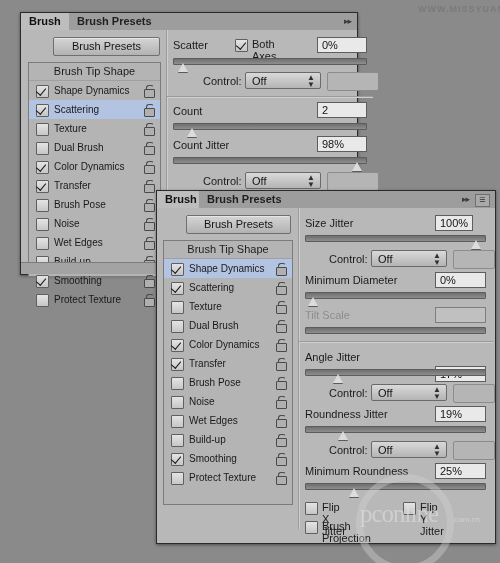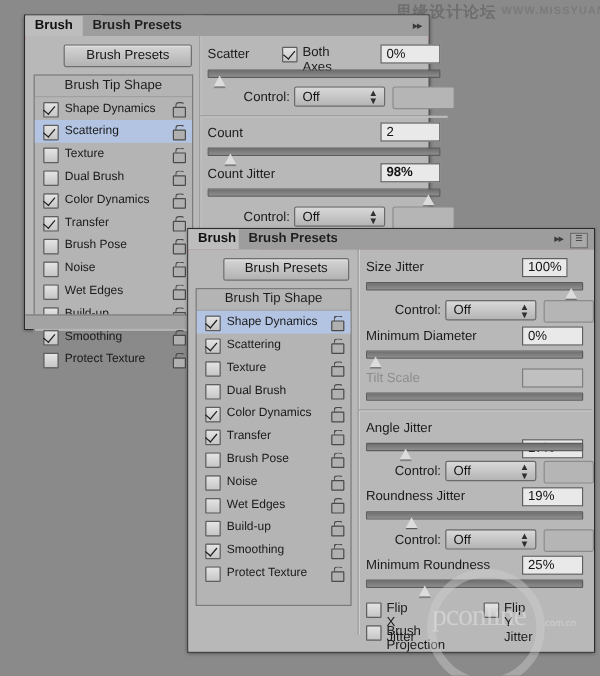--- a/index.html
+++ b/index.html
@@ -87,21 +87,20 @@
   .cbrow .cb2{position:absolute;left:0;top:1px;width:11px;height:11px;
       background:linear-gradient(#e4e4e4,#c6c6c6);border:1px solid #5f5f5f;border-radius:1px;}
   .cbrow .t{position:absolute;left:17px;top:0;}
   .bottom-strip{position:absolute;left:0;bottom:0;height:11px;background:#a3a3a3;border-top:1px solid #7c7c7c;}
 </style>
 <style>.cb2.on:after{content:"";position:absolute;left:2px;top:0px;width:5px;height:8px;border:solid #1c1c1c;border-width:0 1.6px 1.6px 0;transform:rotate(40deg);}</style></head>
 <body>
 
 <div class="root">
 
-  <div class="wm wm-top-cn">思缘设计论坛</div>
   <div class="wm wm-top-en">WWW.MISSYUAN.COM</div>
 
   <div class="panel" id="p1" style="left:20px;top:12px;width:336px;height:261px;">
 
     <div class="tabbar">
       <div class="tab active" style="left:0;width:48px;">Brush</div>
       <div class="tab inactive" style="left:48px;width:84px;">Brush Presets</div>
       <div class="tabfill" style="left:132px;right:0;"></div>
       <div class="tab-arrows" style="right:6px;">▸▸</div>
     </div>
@@ -236,21 +235,21 @@
 
         <div class="hr" style="left:-6px;top:66px;width:206px;"></div>
 
         <div class="lab" style="left:0;top:75px;">Count</div>
         <div class="val" style="left:144px;top:72px;width:50px;">2</div>
         <div class="slider" style="left:0;top:93px;width:194px;">
           <div class="knob" id="p1-k2" style="left: 12.81px;"></div>
         </div>
 
         <div class="lab" style="left:0;top:109px;">Count Jitter</div>
-        <div class="val" style="left:144px;top:106px;width:50px;font-weight:bold;">98%</div>
+        <div class="val" style="left:144px;top:106px;width:50px;">98%</div>
         <div class="slider" style="left:0;top:127px;width:194px;">
           <div class="knob" id="p1-k3" style="left: 177.51px;"></div>
         </div>
 
         <div class="lab" style="left:30px;top:145px;">Control:</div>
         <div class="sel-box" style="left:72px;top:142px;width:76px;">
           <span>Off</span>
           <span class="arrows">▲<br>▼</span>
         </div>
         <div class="ctl-blank" style="left:154px;top:142px;width:50px;"></div>

